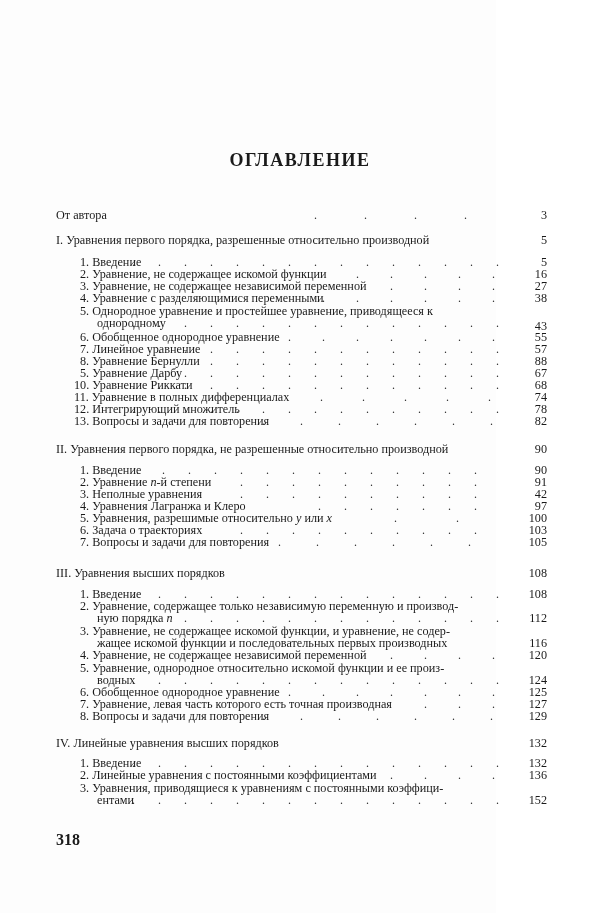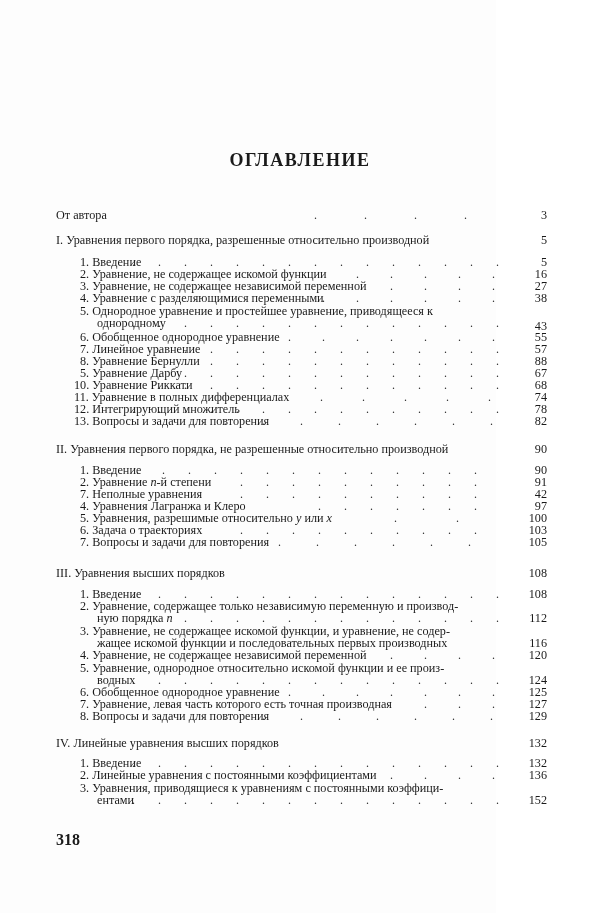--- a/index.html
+++ b/index.html
@@ -126,21 +126,21 @@
     <span class="text">1. Введение</span>
     <span class="dots" style="right:60px">. . . . . . . . . . . . . . .</span>
     <span class="page-num">90</span>
   </div>
   <div class="row item" style="top:476px">
     <span class="text">2. Уравнение <i class="var">n</i>-й степени</span>
     <span class="dots" style="right:60px">. . . . . . . . . .</span>
     <span class="page-num">91</span>
   </div>
   <div class="row item" style="top:488px">
-    <span class="text">7. Неполные уравнения</span>
+    <span class="text">3. Неполные уравнения</span>
     <span class="dots" style="right:60px">. . . . . . . . . .</span>
     <span class="page-num">42</span>
   </div>
   <div class="row item" style="top:500px">
     <span class="text">4. Уравнения Лагранжа и Клеро</span>
     <span class="dots" style="right:60px">. . . . . . .</span>
     <span class="page-num">97</span>
   </div>
   <div class="row item" style="top:512px">
     <span class="text">5. Уравнения, разрешимые относительно <i class="var">y</i> или <i class="var">x</i></span>

